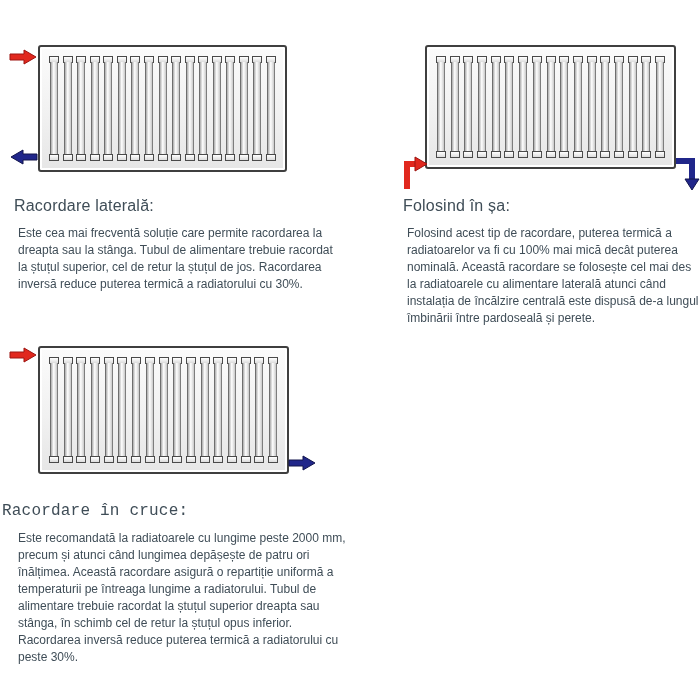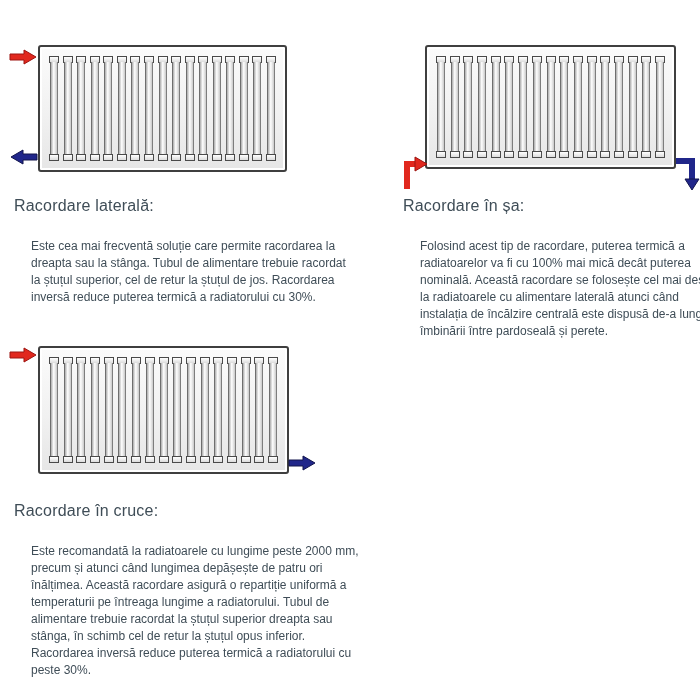--- a/index.html
+++ b/index.html
@@ -44,21 +44,21 @@
   .supply-stroke{stroke:var(--supply,#e1281e);fill:none;stroke-width:6;}
   .return-fill{fill:var(--return,#20268a);stroke:#12154d;stroke-width:1;}
   .return-stroke{stroke:var(--return,#20268a);fill:none;stroke-width:6;}
 
   
   h2.sec-title{
     margin:0;font-size:16px;font-weight:400;letter-spacing:0.2px;
     color:var(--text,#3f4d57);
   }
   p.sec-body{
-    margin:17px;font-size:12px;line-height:17px;font-weight:400;
+    margin:4px;font-size:12px;line-height:17px;font-weight:400;
     color:var(--text,#3f4d57);
   }
 </style>
 </head>
 <body>
 
 <div class="abs" style="left:0;top:0;width:350px;height:310px;text-decoration:underline;">
   <div class="radiator" style="left:38px;top:45px;width:245px;height:123px;">
       <div class="fins">
         <div class="fin">
@@ -255,21 +255,21 @@
   <svg class="arrow" style="left:12px;top:154px;" width="26" height="36" viewBox="0 0 26 36">
     <path class="supply-stroke" d="M5,35 L5,10 L13,10"></path>
     <polygon class="supply-fill" points="13,3 13,17 25,10"></polygon>
   </svg>
 
   <svg class="arrow" style="left:286px;top:154px;" width="24" height="38" viewBox="0 0 24 38">
     <path class="return-stroke" d="M0,7 L16,7 L16,25"></path>
     <polygon class="return-fill" points="9,25 23,25 16,36"></polygon>
   </svg>
 
-  <h2 class="sec-title abs" style="left:13px;top:197px;">Racordare în șa:</h2>
+  <h2 class="sec-title abs" style="left:13px;top:197px;">Folosind în șa:</h2>
   <p class="sec-body abs" style="left:13px;top:221px;width:294px;">Folosind acest tip de racordare, puterea termică a radiatoarelor va fi cu 100% mai mică decât puterea nominală. Această racordare se folosește cel mai des la radiatoarele cu alimentare laterală atunci când instalația de încălzire centrală este dispusă de-a lungul îmbinării între pardoseală și perete.</p>
 </div>
 
 <div class="abs" style="left:0;top:300px;width:360px;height:400px;">
   <div class="radiator" style="left:38px;top:46px;width:247px;height:124px;">
       <div class="fins">
         <div class="fin">
           <i class="cap t"></i>
           <i class="col"></i>
           <i class="cap b"></i>
@@ -358,15 +358,15 @@
     </div>
 
   <svg class="arrow" style="left:10px;top:47px;" width="27" height="16" viewBox="0 0 27 16">
     <polygon class="supply-fill" points="0,5 14,5 14,1 26,8 14,15 14,11 0,11"></polygon>
   </svg>
 
   <svg class="arrow" style="left:289px;top:155px;" width="27" height="16" viewBox="0 0 27 16">
     <polygon class="return-fill" points="0,5 14,5 14,1 26,8 14,15 14,11 0,11"></polygon>
   </svg>
 
-  <h2 class="sec-title abs" style="left:14px;top:202px;">Racordare în cruce:</h2>
+  <h2 class="sec-title abs" style="left:2px;top:202px;font-family:Liberation Mono, monospace;">Racordare în cruce:</h2>
   <p class="sec-body abs" style="left:14px;top:226px;width:332px;">Este recomandată la radiatoarele cu lungime peste 2000 mm, precum și atunci când lungimea depășește de patru ori înălțimea. Această racordare asigură o repartiție uniformă a temperaturii pe întreaga lungime a radiatorului. Tubul de alimentare trebuie racordat la ștuțul superior dreapta sau stânga, în schimb cel de retur la ștuțul opus inferior. Racordarea inversă reduce puterea termică a radiatorului cu peste 30%.</p>
 </div>
 
 </body></html>

